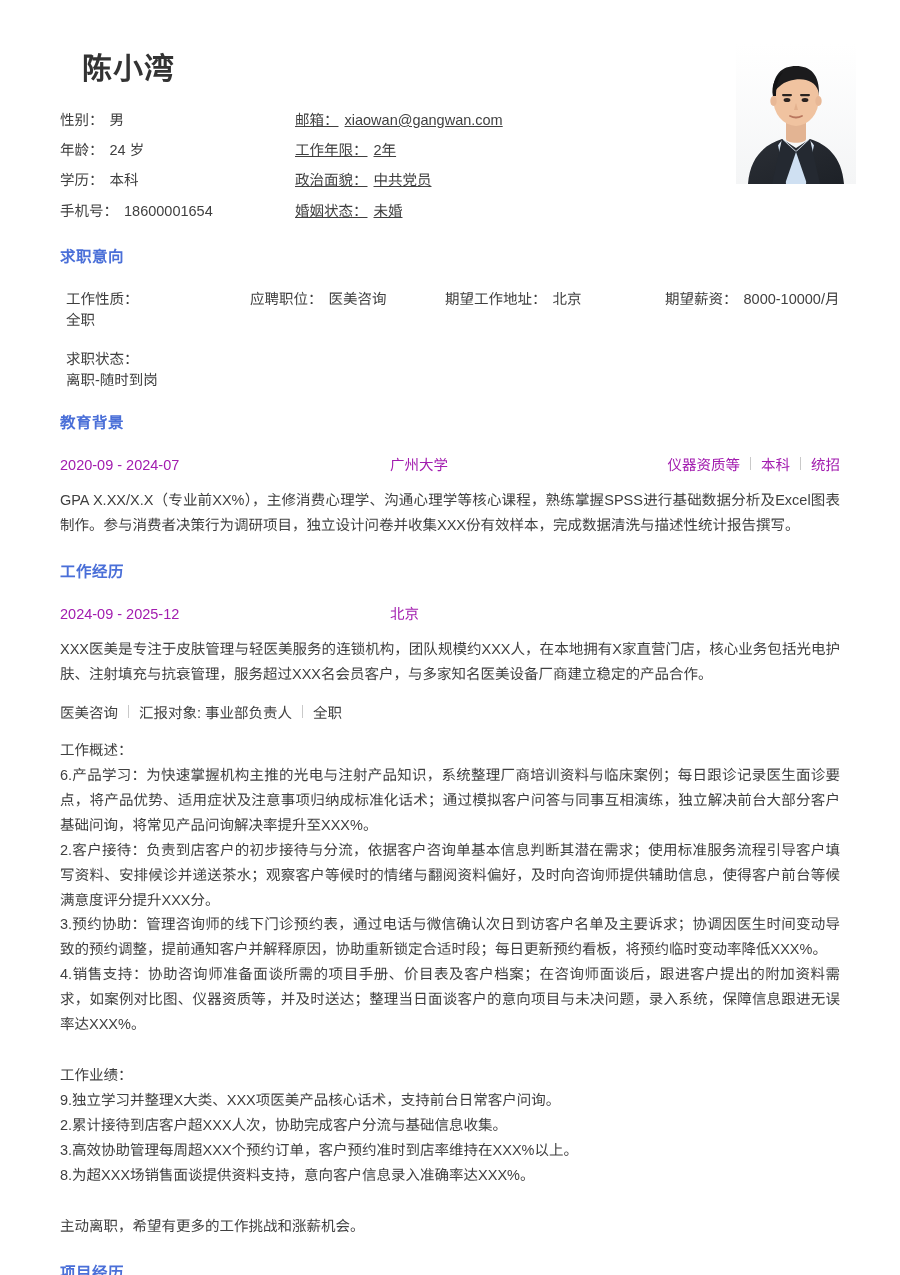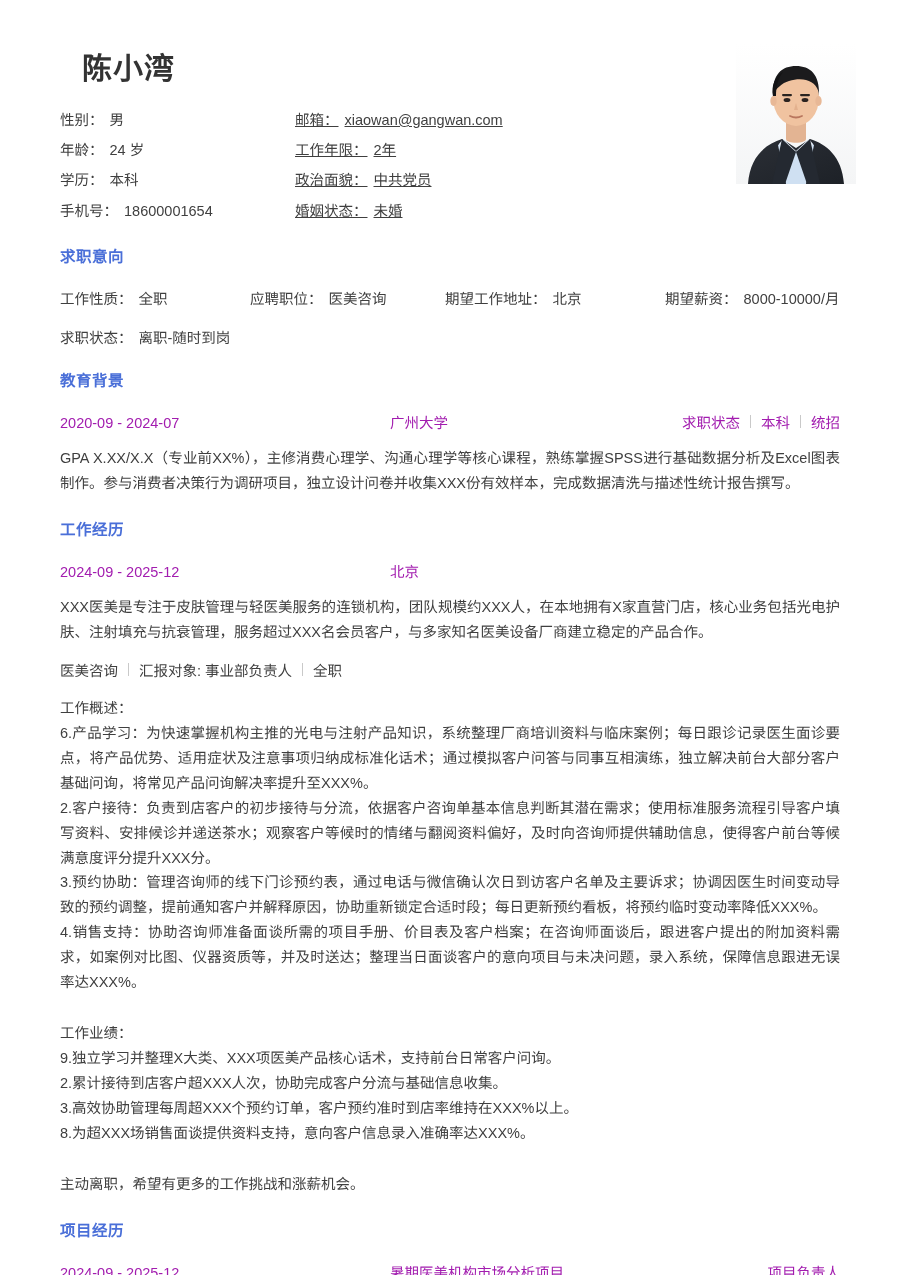--- a/index.html
+++ b/index.html
@@ -90,21 +90,21 @@
   
   .intent-row {
     display: flex;
     margin-bottom: 18px;
     font-size: 14.5px;
     color: #3f3f3f;
   }
   .intent-item { display: flex; align-items: baseline; white-space: nowrap; }
   .intent-item .k { color: #3f3f3f; }
   .intent-item .v { color: #3f3f3f; margin-left: 6px; }
-  .iw1 { width: 190px; }
+  .iw1 { width: 190px; flex-direction: column; }
   .iw2 { width: 195px; }
   .iw3 { width: 220px; }
   .iw4 { width: auto; }
 
   
   .entry-head {
     display: flex;
     align-items: baseline;
     font-size: 14.5px;
     color: #a21caf;
@@ -286,21 +286,21 @@
   </div>
 
   <div class="section">
     <h2 class="section-title">教育背景</h2>
 
     <div class="entry-head">
       <span class="eh-date">2020-09 - 2024-07</span>
       <span class="eh-org">广州大学</span>
       <span class="eh-right">
         <span class="edu-tags">
-          <span>求职状态</span>
+          <span>仪器资质等</span>
           <span class="sep"></span>
           <span>本科</span>
           <span class="sep"></span>
           <span>统招</span>
         </span>
       </span>
     </div>
 
     <p class="para">GPA X.XX/X.X（专业前XX%），主修消费心理学、沟通心理学等核心课程，熟练掌握SPSS进行基础数据分析及Excel图表制作。参与消费者决策行为调研项目，独立设计问卷并收集XXX份有效样本，完成数据清洗与描述性统计报告撰写。</p>
   </div>

